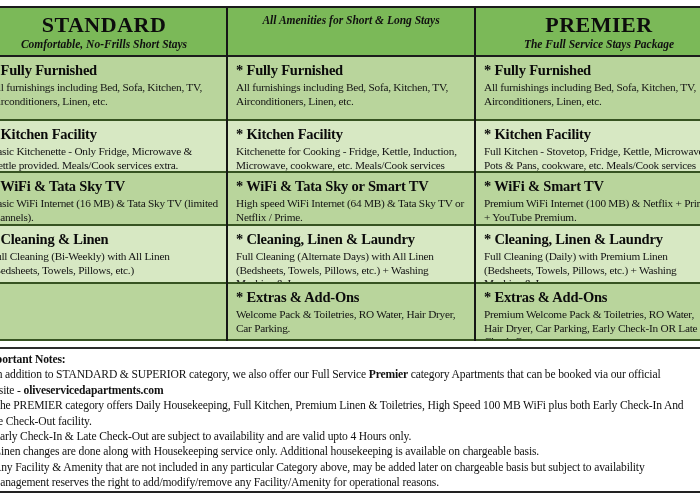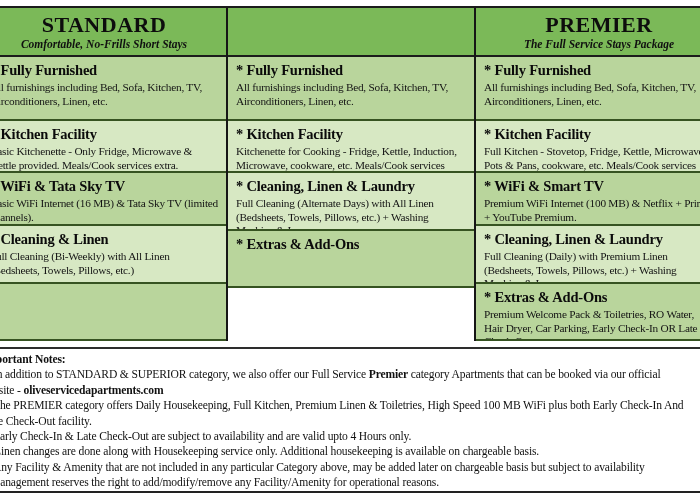--- a/index.html
+++ b/index.html
@@ -61,35 +61,41 @@
         <div class="fb">Full Cleaning (Bi-Weekly) with All Linen (Bedsheets, Towels, Pillows, etc.)</div>
       </div>
       <div class="cell r5 odd">
         <div class="ft"></div>
         <div class="fb"></div>
       </div>
     </div>
 
     <div class="col">
       <div class="chead">
+        <div class="ctag">All Amenities for Short &amp; Long Stays</div>
       </div>
       <div class="cell r1 odd">
         <div class="ft">* Fully Furnished</div>
         <div class="fb">All furnishings including Bed, Sofa, Kitchen, TV, Airconditioners, Linen, etc.</div>
       </div>
       <div class="cell r2 even">
         <div class="ft">* Kitchen Facility</div>
         <div class="fb">Kitchenette for Cooking - Fridge, Kettle, Induction, Microwave, cookware, etc. Meals/Cook services extra.</div>
       </div>
+      <div class="cell r3 odd">
+        <div class="ft">* WiFi &amp; Tata Sky or Smart TV</div>
+        <div class="fb">High speed WiFi Internet (64 MB) &amp; Tata Sky TV or Netflix / Prime.</div>
+      </div>
       <div class="cell r4 even">
         <div class="ft">* Cleaning, Linen &amp; Laundry</div>
         <div class="fb">Full Cleaning (Alternate Days) with All Linen (Bedsheets, Towels, Pillows, etc.) + Washing Machine &amp; Iron</div>
       </div>
       <div class="cell r5 odd">
         <div class="ft">* Extras &amp; Add-Ons</div>
+        <div class="fb">Welcome Pack &amp; Toiletries, RO Water, Hair Dryer, Car Parking.</div>
       </div>
     </div>
 
     <div class="col">
       <div class="chead">
         <div class="cname">PREMIER</div>
         <div class="ctag">The Full Service Stays Package</div>
       </div>
       <div class="cell r1 odd">
         <div class="ft">* Fully Furnished</div>

